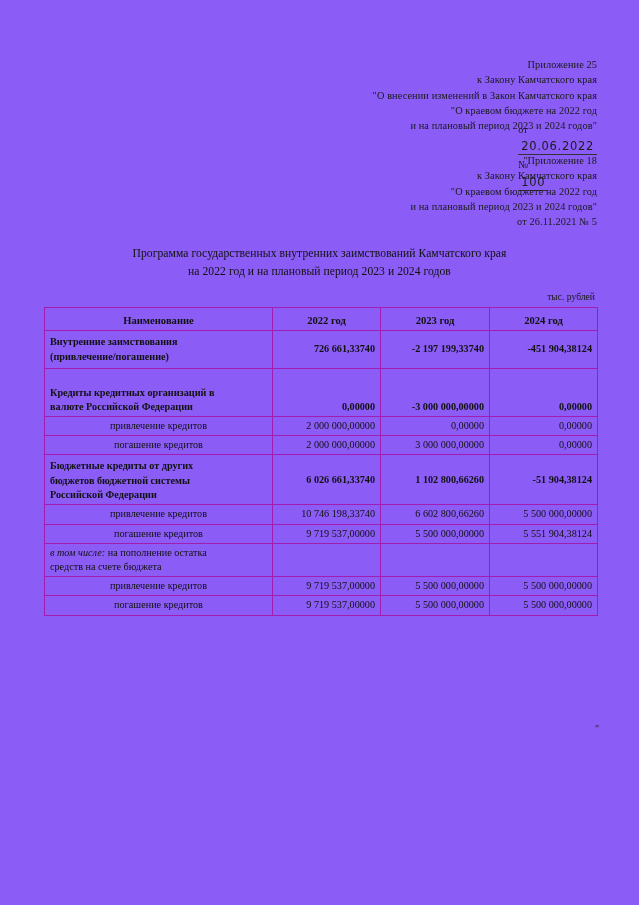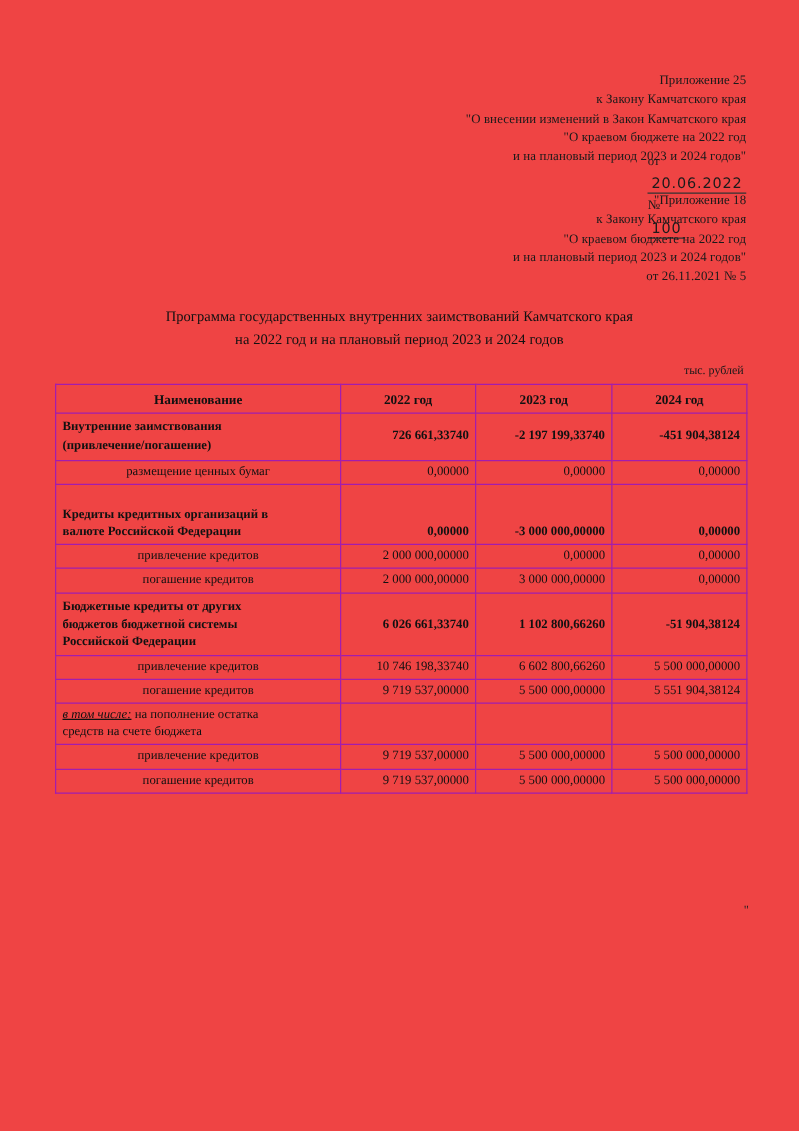--- a/index.html
+++ b/index.html
@@ -14,21 +14,21 @@
     font-family: "Liberation Serif", "DejaVu Serif", serif;
     color: #111111;
     overflow: hidden;
   }
 
   .page {
     position: absolute;
     left: 0; top: 0;
     width: 639px;
     height: 905px;
-    background: #ef4444;
+    background: #8b5cf6;
   }
 
   
   .hdr-block {
     position: absolute;
     right: 42px;
     text-align: right;
     font-size: 10.3px;
     line-height: 15.3px;
     letter-spacing: 0.01em;
@@ -137,21 +137,21 @@
   td.sub {
     text-align: center;
     padding-left: 18px;
     padding-right: 18px;
   }
   td.note {
     text-align: left;
     vertical-align: top;
     padding-top: 2px;
   }
-  td.note i { font-style: italic; text-decoration: underline; }
+  td.note i { font-style: italic; }
 
   
   .close-quote {
     position: absolute;
     right: 40px;
     top: 723px;
     font-size: 10px;
     font-family: "Liberation Serif", serif;
     color: #222;
   }
@@ -213,26 +213,20 @@
           <td class="name" style="vertical-align:middle;">
             <div>Внутренние заимствования</div>
             <div>(привлечение/погашение)</div>
           </td>
           <td class="num" style="vertical-align:middle;">726 661,33740</td>
           <td class="num" style="vertical-align:middle;">-2 197 199,33740</td>
           <td class="num" style="vertical-align:middle;">-451 904,38124</td>
         </tr>
 
 
-        <tr>
-          <td class="sub">размещение ценных бумаг</td>
-          <td class="num">0,00000</td>
-          <td class="num">0,00000</td>
-          <td class="num">0,00000</td>
-        </tr>
 
 
         <tr class="bold" style="height:48px;">
           <td class="name" style="vertical-align:bottom;padding-top:10px;">
             <div>Кредиты кредитных организаций в</div>
             <div>валюте Российской Федерации</div>
           </td>
           <td class="num">0,00000</td>
           <td class="num">-3 000 000,00000</td>
           <td class="num">0,00000</td>

